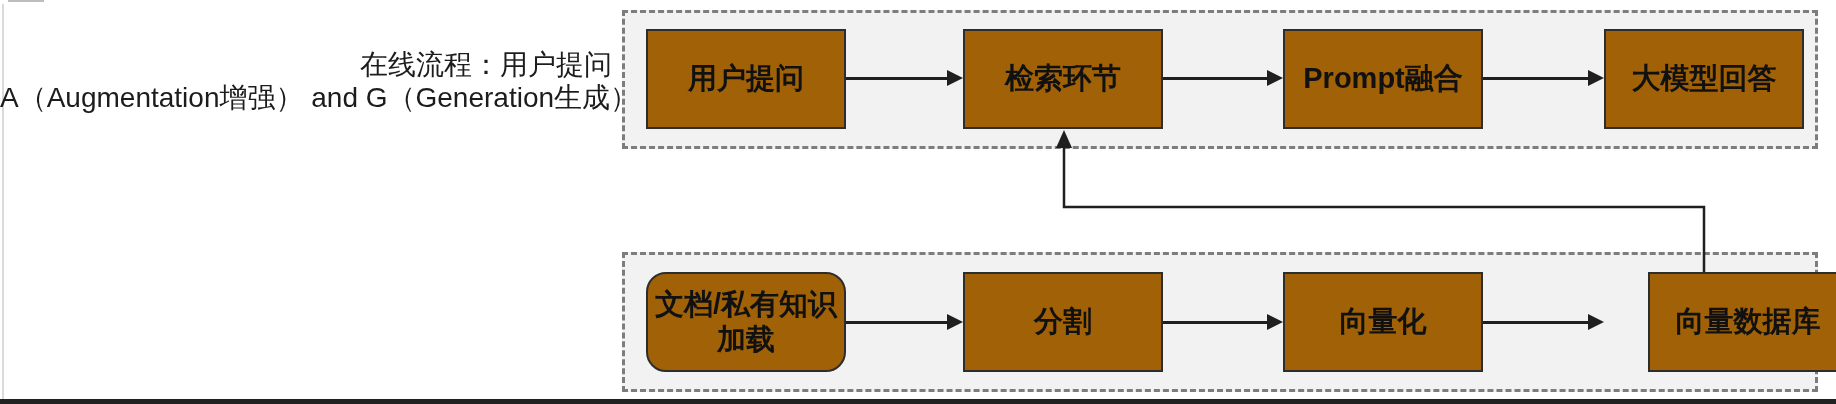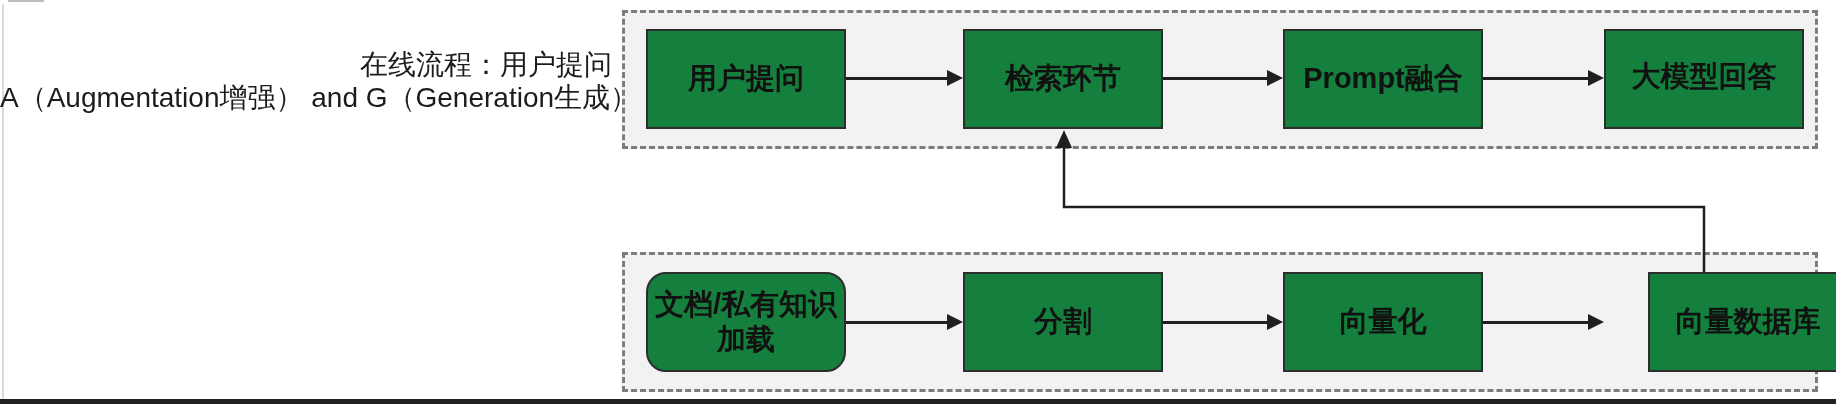--- a/index.html
+++ b/index.html
@@ -45,21 +45,21 @@
   }
   .lane-label.online  { top: 48px; }
   .lane-label.offline { top: 290px; line-height: 34px; }
 
   
   .node {
     position: absolute;
     width: 200px;
     height: 100px;
     box-sizing: border-box;
-    background: #15803d;
+    background: #a16207;
     border: 2.5px solid #2d2d2d;
     display: flex;
     flex-direction: column;
     align-items: center;
     justify-content: center;
     text-align: center;
     font-size: 29px;
     font-weight: 600;
     line-height: 1.22;
     color: #111111;
@@ -108,21 +108,21 @@
   <div class="row-online">
     <div class="node" style="left:646px;">
       <span>用户提问</span>
     </div>
     <div class="node" style="left:963px;">
       <span>检索环节</span>
     </div>
     <div class="node" style="left:1283px;">
       <span>Prompt融合</span>
     </div>
-    <div class="node" style="left:1604px;font-family:Liberation Mono, monospace;">
+    <div class="node" style="left:1604px;">
       <span>大模型回答</span>
     </div>
   </div>
 
   <div class="row-offline">
     <div class="node" style="left:646px;border-radius:20px;">
       <span>文档/私有知识</span>
       <span>加载</span>
     </div>
     <div class="node" style="left:963px;">

